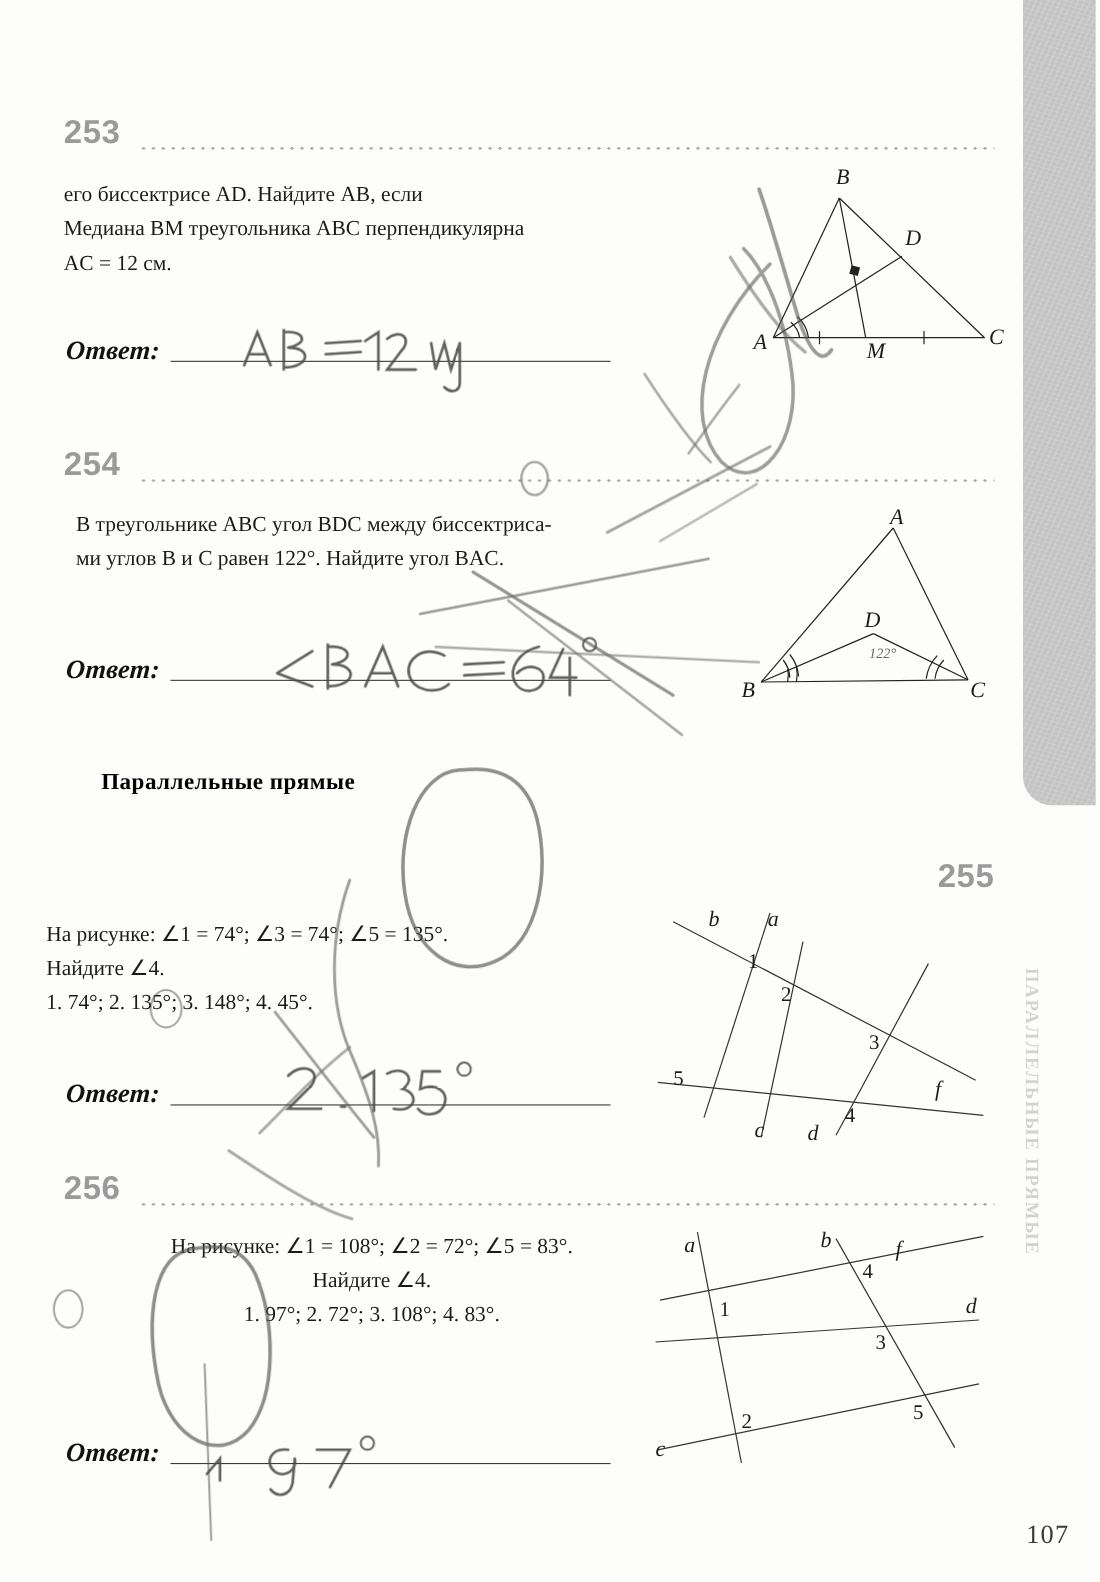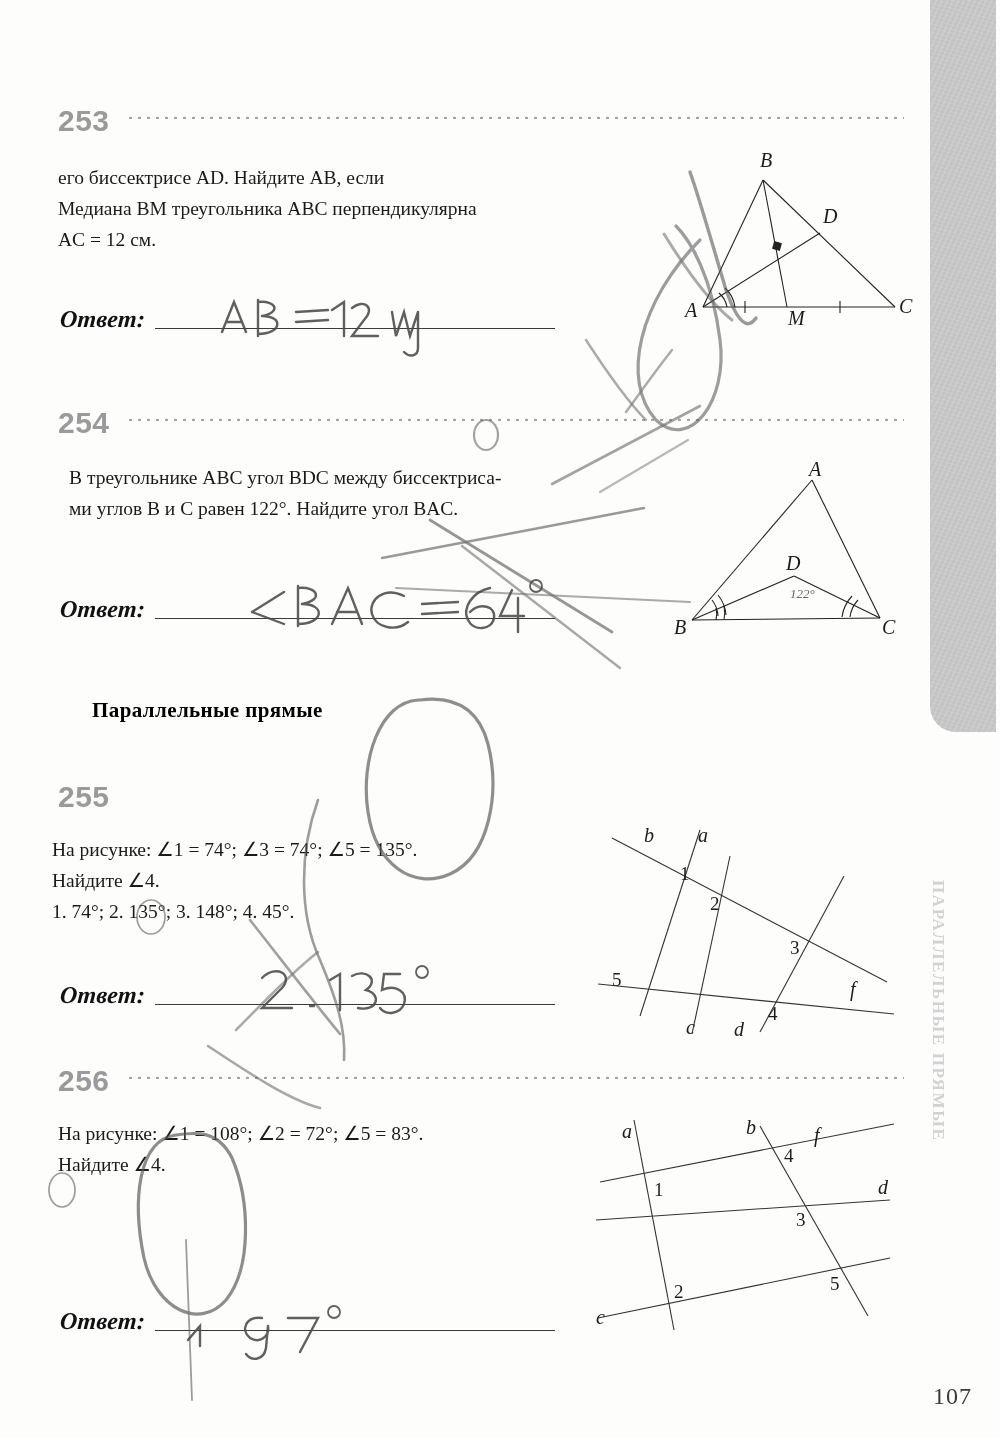--- a/index.html
+++ b/index.html
@@ -34,21 +34,21 @@
     transform:rotate(90deg) translateY(-24px);
     font-family:"Liberation Serif", serif;
     font-weight:bold;
     font-size:17px;
     letter-spacing:1.6px;
     color:#d2d2d2;
     white-space:nowrap;
   }
 
   
-  .prob-head{position:absolute;display:flex;align-items:flex-start;width:846px;}
+  .prob-head{position:absolute;display:flex;align-items:flex-end;width:846px;}
   .prob-num{
     font-family:"Liberation Sans", sans-serif;
     font-weight:bold;font-size:30px;color:#9a9a9a;
     letter-spacing:.5px;line-height:1;
   }
   .dots{
     flex:1;margin-left:16px;height:4px;margin-top:9px;
     background-image:radial-gradient(circle, #a5a5a5 1.3px, rgba(0,0,0,0) 1.6px);
     background-size:9px 4px;background-repeat:repeat-x;
     background-position:0 1px;
@@ -196,21 +196,21 @@
     </svg>
   </div>
 
   <div class="section-title" style="left:92px;top:698px;">Параллельные прямые</div>
 
   <div class="prob-head" style="left:58px;top:782px;flex-direction:column;">
     <span class="prob-num">255</span>
     <span class="dots"></span>
   </div>
 
-  <div class="ptext" style="left:52px;top:834px;width:560px;">
+  <div class="ptext" style="left:42px;top:834px;width:560px;">
     <div>На рисунке: ∠1 = 74°; ∠3 = 74°; ∠5 = 135°.</div>
     <div>Найдите ∠4.</div>
     <div>1. 74°; 2. 135°; 3. 148°; 4. 45°.</div>
   </div>
 
   <div class="answer" style="left:60px;top:982px;width:495px;">
     <span class="answer-label">Ответ:</span>
     <span class="answer-rule" style="flex:1;"></span>
   </div>
 
@@ -239,23 +239,24 @@
       <text class="num" x="186" y="196">4</text>
       <text class="num" x="30" y="162">5</text>
     </svg>
   </div>
 
   <div class="prob-head" style="left:58px;top:1066px;">
     <span class="prob-num">256</span>
     <span class="dots"></span>
   </div>
 
-  <div class="ptext" style="left:58px;top:1118px;width:560px;">
+  <div class="ptext" style="left:58px;top:1118px;width:560px;text-align:center;">
     <div>На рисунке: ∠1 = 108°; ∠2 = 72°; ∠5 = 83°.</div>
     <div>Найдите ∠4.</div>
+    <div>1. 97°; 2. 72°; 3. 108°; 4. 83°.</div>
   </div>
 
   <div class="answer" style="left:60px;top:1308px;width:495px;">
     <span class="answer-label">Ответ:</span>
     <span class="answer-rule" style="flex:1;"></span>
   </div>
 
   <div class="fig" style="left:582px;top:1112px;">
     <svg width="340" height="235" viewBox="0 0 340 235">
       <g stroke="#333" stroke-width="1.1" fill="none">

